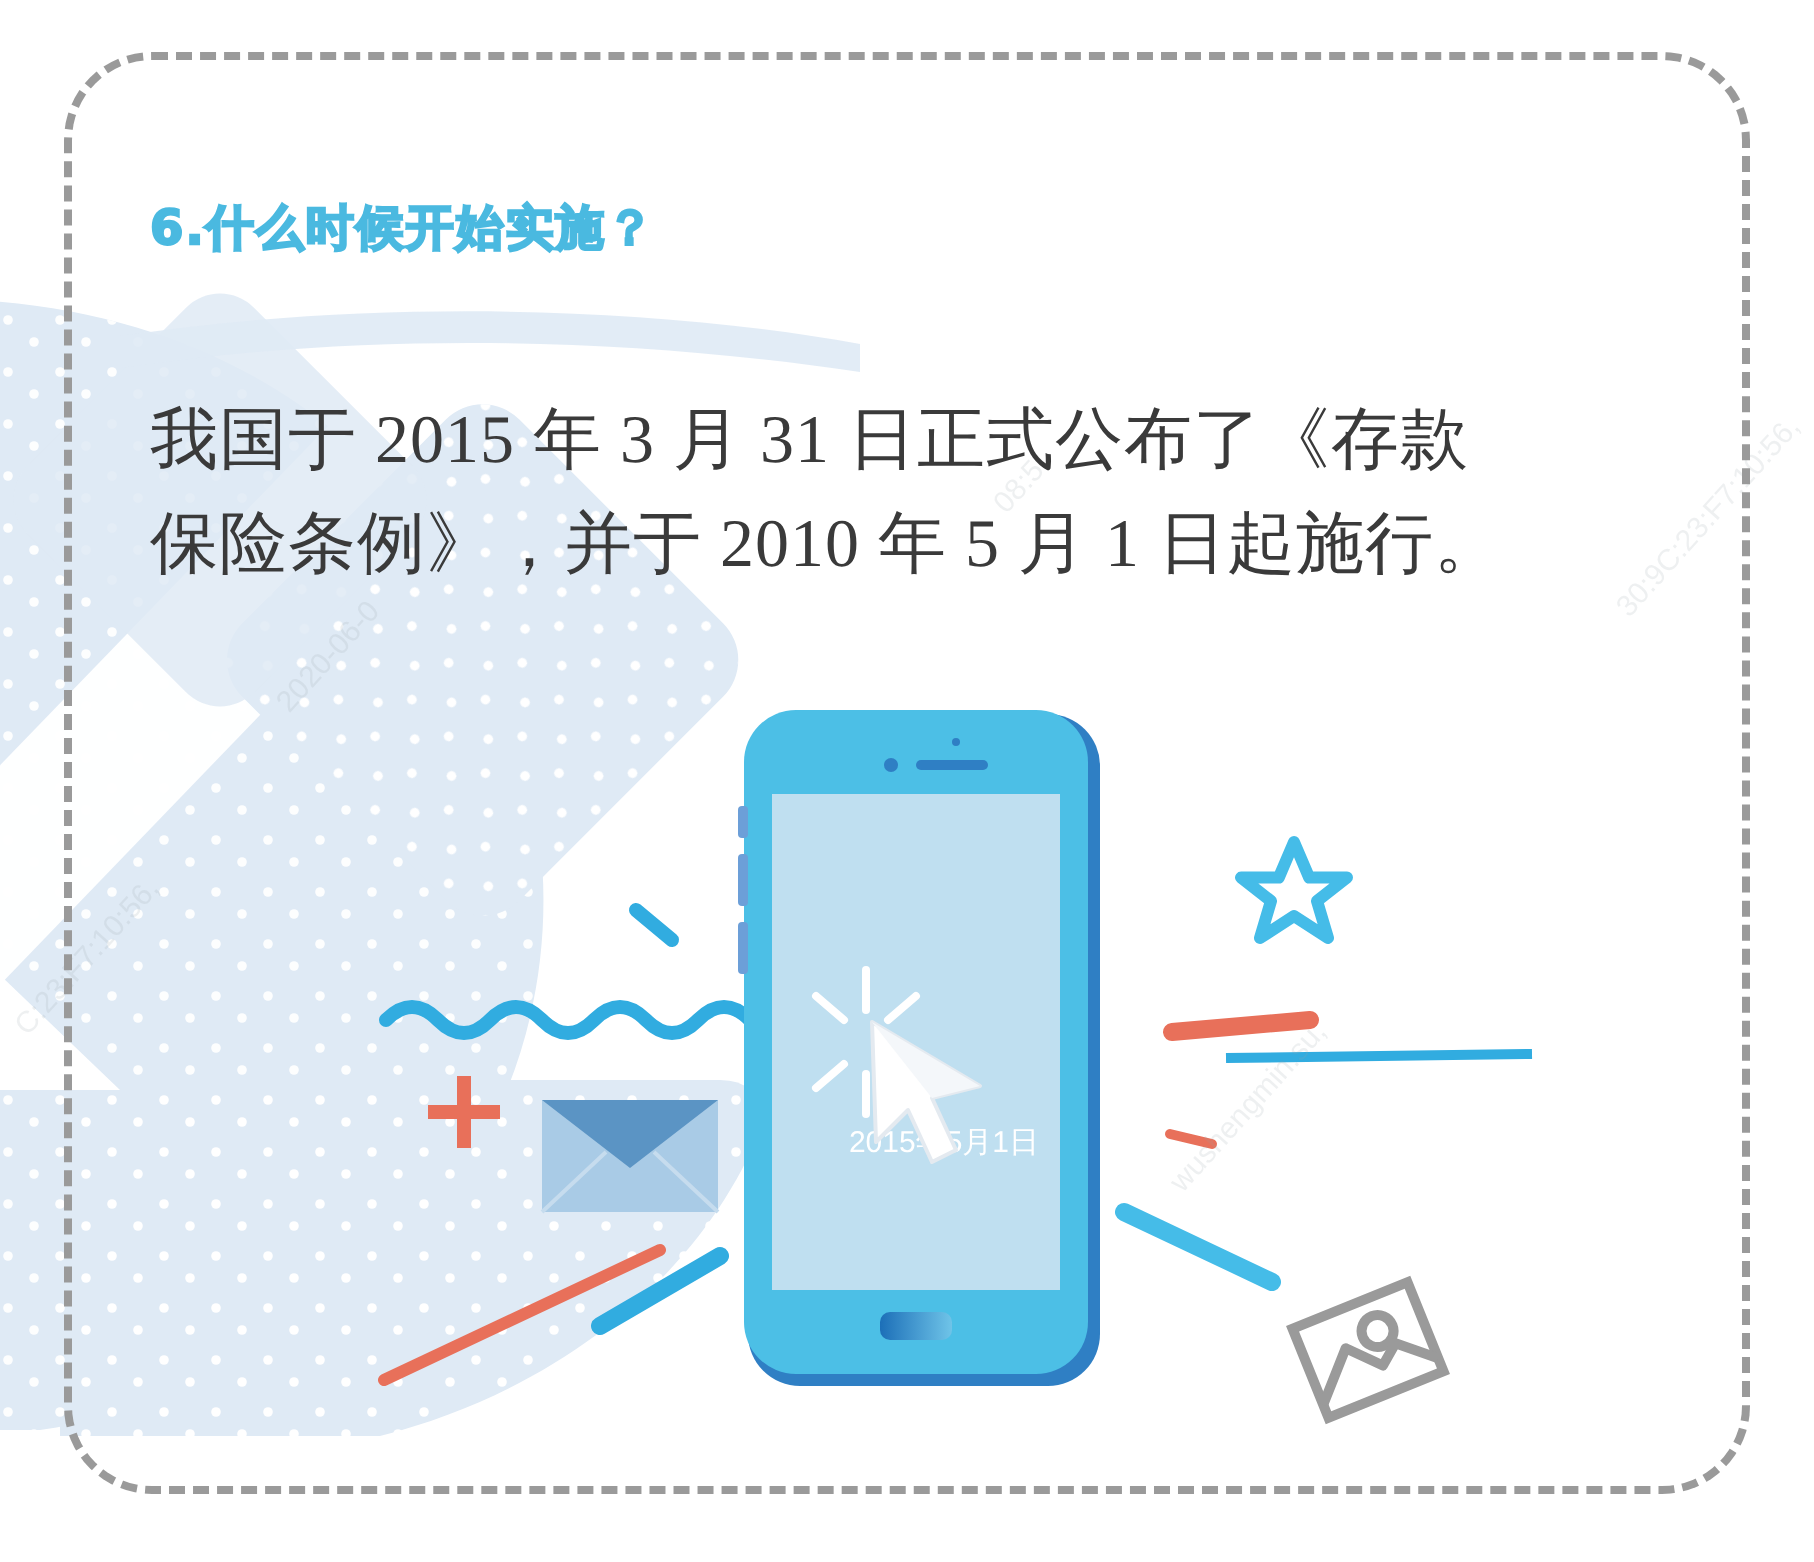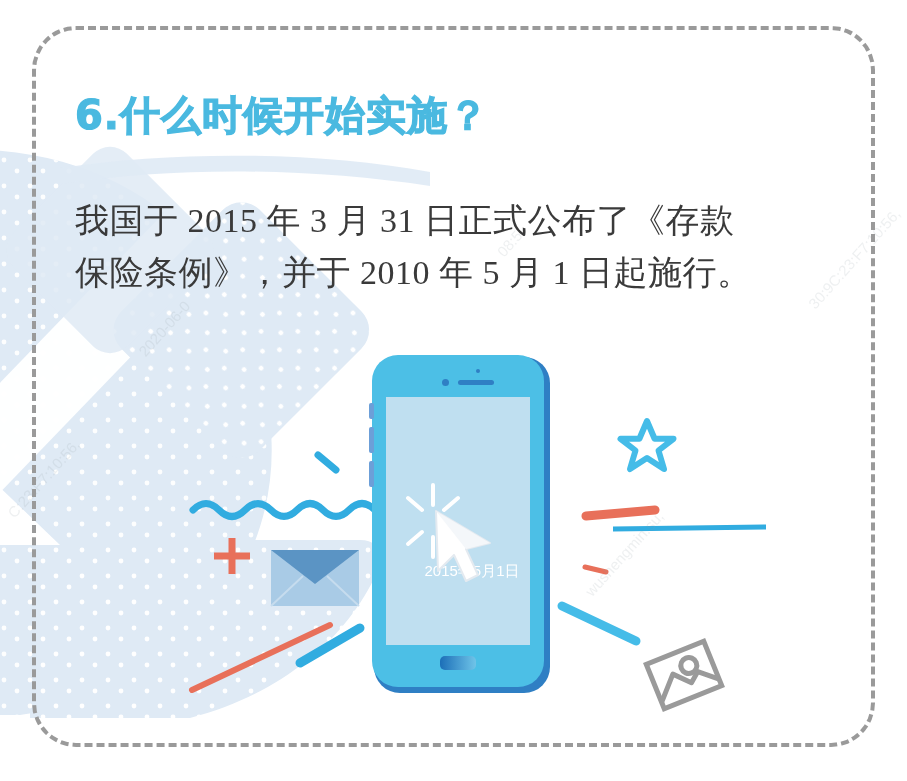--- a/index.html
+++ b/index.html
@@ -11,23 +11,23 @@
   
   .bg-layer{position:absolute;inset:0;overflow:hidden;}
   .bg-svg{position:absolute;left:0;top:0;}
 
   
   .frame{position:absolute;left:32px;top:26px;width:843px;height:721px;
          border:4px dashed #9a9a9a;border-radius:44px;box-sizing:border-box;
          pointer-events:none;}
 
   
-  .heading{position:absolute;left:75px;top:88px;
+  .heading{position:absolute;left:75px;top:98px;
            font-family:"DejaVu Sans","Liberation Sans",sans-serif;
-           font-size:40px;font-weight:bold;color:#4ab9e0;
+           font-size:24px;font-weight:bold;color:#4ab9e0;
            letter-spacing:1px;white-space:nowrap;
            -webkit-text-stroke:1.2px #4ab9e0;}
 
   
   .body-text{position:absolute;left:75px;top:195px;width:800px;
              font-family:Liberation Serif, serif;
              font-size:34px;line-height:52px;color:#3a3a3a;
              letter-spacing:0.5px;}
   .body-text div{white-space:nowrap;}
 

